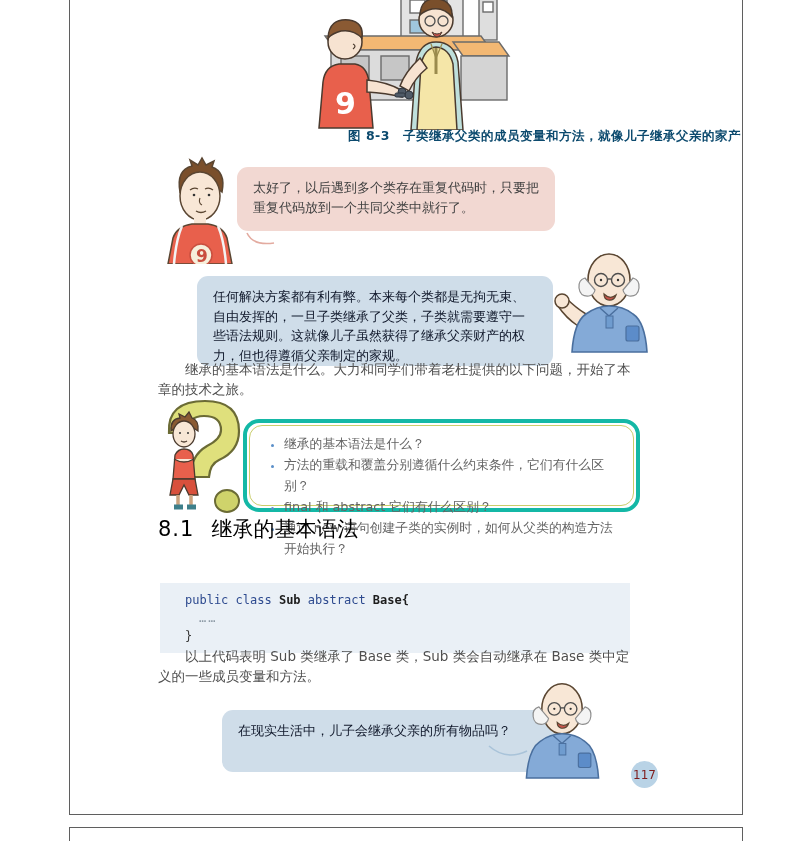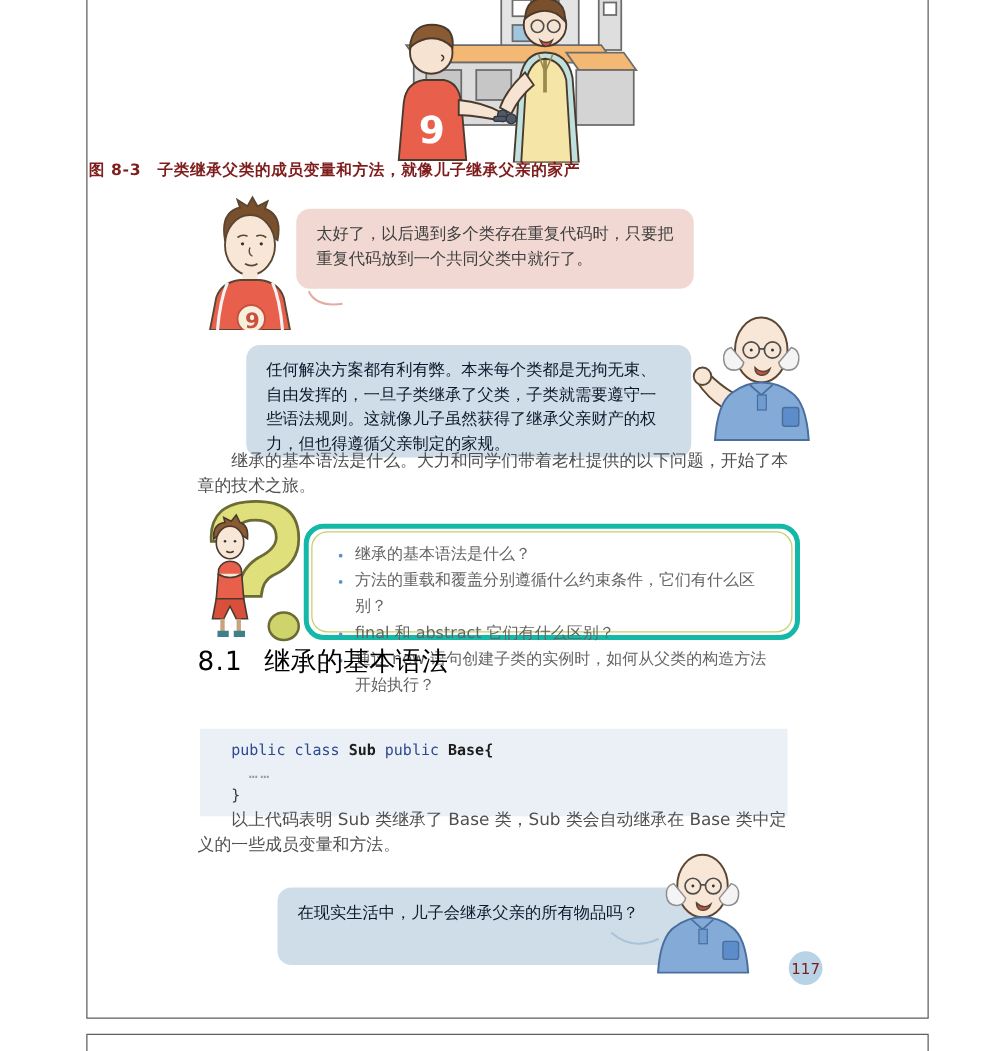--- a/index.html
+++ b/index.html
@@ -10,22 +10,22 @@
   .abs{position:absolute;}
   .page-frame{
     left:69px;top:-8px;width:672px;height:821px;
     border:1.5px solid #5f5f5f;background:#fff;
   }
   .next-page-frame{
     left:69px;top:827px;width:672px;height:30px;
     border:1.5px solid #5f5f5f;background:#fff;
   }
   .fig-caption{
-    left:71px;top:128px;width:670px;text-align:left;
-    font-size:12.5px;font-weight:bold;color:#7f1d1d;letter-spacing:.5px;
+    left:71px;top:128px;width:670px;text-align:right;
+    font-size:12.5px;font-weight:bold;color:#0c4a6e;letter-spacing:.5px;
   }
   .bubble{
     border-radius:11px;box-sizing:border-box;
     font-size:13px;line-height:1.5;padding:11px 16px;
   }
   .bubble.pink{background:#f2d8d2;color:#404040;}
   .bubble.blue{background:#cfdde9;color:#0f172a;margin-top:20px;}
   .para{
     font-size:13.5px;line-height:1.45;color:#4f4f4f;text-indent:2em;margin:0;
   }
@@ -196,21 +196,21 @@
       <path d="M31,102 v12 M44,102 v12" stroke="#caa27e" stroke-width="3.5"></path>
       <path d="M27,114 h9 M40,114 h9" stroke="#3e7f8a" stroke-width="5"></path>
     </g>
   </svg>
 
   <div class="abs section-heading">
     <span class="num">8.1</span><span class="ttl">继承的基本语法</span>
   </div>
 
 
-  <div class="abs codeblock"><span class="kw">public class </span><span class="id">Sub </span><span class="kw">public </span><span class="id">Base{</span>
+  <div class="abs codeblock"><span class="kw">public class </span><span class="id">Sub </span><span class="kw">abstract </span><span class="id">Base{</span>
 <span class="dots">……</span>
 <span class="br">}</span></div>
 
   <p class="abs para" style="left:158px;top:647px;width:484px">以上代码表明 Sub 类继承了 Base 类，Sub 类会自动继承在 Base 类中定义的一些成员变量和方法。</p>
 
   <div class="abs bubble blue" style="left:222px;top:690px;width:346px;height:62px">在现实生活中，儿子会继承父亲的所有物品吗？</div>
   <svg class="abs" style="left:486px;top:744px" width="44" height="20" viewBox="0 0 44 20">
     <path d="M3,2 Q20,17 41,7" fill="none" stroke="#a9c3d9" stroke-width="1.6"></path>
   </svg>
 

